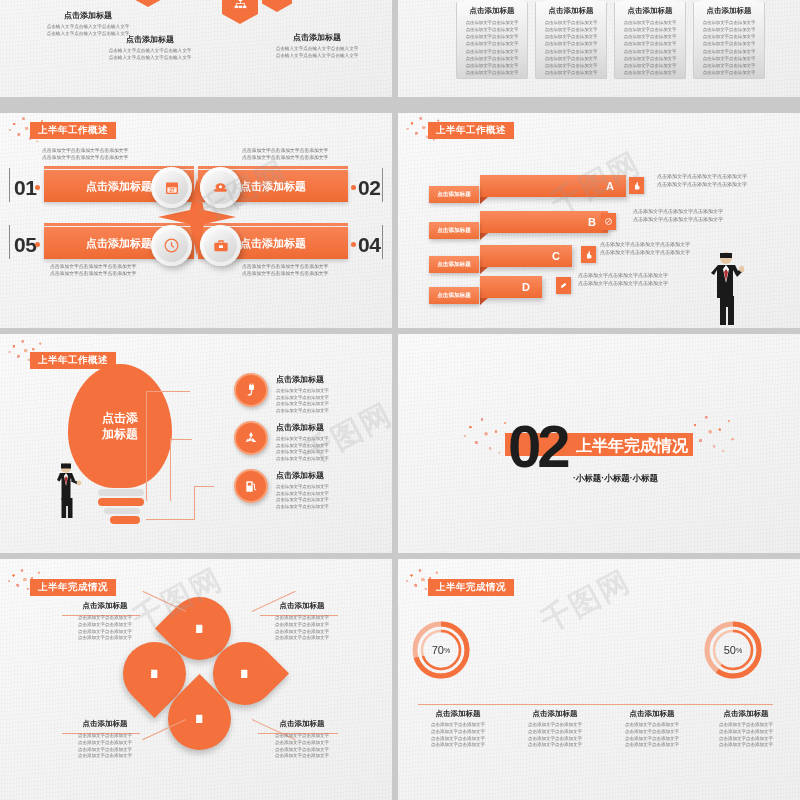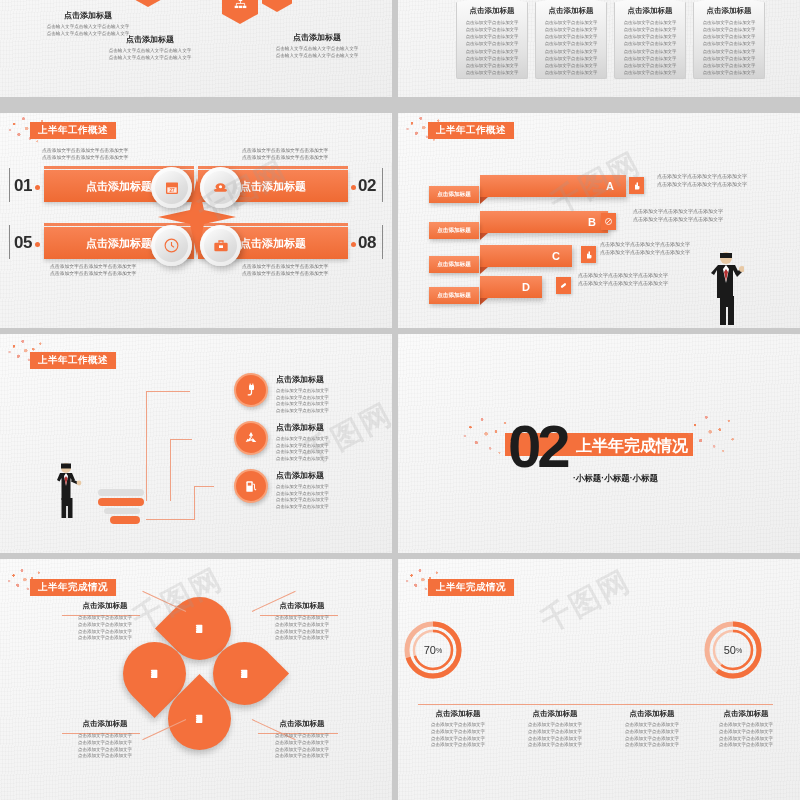--- a/index.html
+++ b/index.html
@@ -87,21 +87,21 @@
     padding:10px 6px 0 6px;
     text-align:center;
   }
   .tablet .t-h { font-size:7.5px; font-weight:bold; color:#333; margin-bottom:3px; }
   .tablet .t-b { font-size:4.4px; color:#707070; line-height:1.62; }
 
   
   .numbar { position:absolute; height:32px; background:linear-gradient(180deg,#f88354,#ef6a33); box-shadow:0 2px 4px rgba(0,0,0,.18);
             display:flex; align-items:center; color:#fff; font-weight:bold; font-size:11px; }
   .numbar .topline { position:absolute; left:0; right:0; top:-4px; height:3px; background:#f4703c; opacity:.85; }
-  .bignum { position:absolute; font-size:17px; font-weight:bold; color:#2e2e2e; letter-spacing:-.5px; }
+  .bignum { position:absolute; font-size:21px; font-weight:bold; color:#2e2e2e; letter-spacing:-.5px; }
   .tick { position:absolute; width:1px; background:#8a8a8a; }
   .dot { position:absolute; width:5px; height:5px; border-radius:50%; background:#f4703c; }
   .circbtn {
     position:absolute; border-radius:50%;
     background:linear-gradient(145deg,#fdfdfd 10%,#e0e0e0 60%,#cfcfcf);
     box-shadow:2px 3px 6px rgba(0,0,0,.25), inset 0 0 0 4px rgba(255,255,255,.55);
     display:flex; align-items:center; justify-content:center;
   }
   .star4 {
     position:absolute; background:#f4703c;
@@ -215,21 +215,21 @@
     <div class="wm" style="left:195px;top:58px;">千图网</div>
 
     <div class="tick" style="left:9px;top:55px;height:34px;"></div>
     <div class="tick" style="left:9px;top:112px;height:34px;"></div>
     <div class="tick" style="left:382px;top:55px;height:34px;"></div>
     <div class="tick" style="left:382px;top:112px;height:34px;"></div>
 
     <div class="bignum" style="left:14px;top:63px;">01</div>
     <div class="bignum" style="left:358px;top:63px;">02</div>
     <div class="bignum" style="left:14px;top:120px;">05</div>
-    <div class="bignum" style="left:358px;top:120px;">08</div>
+    <div class="bignum" style="left:358px;top:120px;">04</div>
 
     <div class="dot" style="left:35px;top:72px;"></div>
     <div class="dot" style="left:351px;top:72px;"></div>
     <div class="dot" style="left:35px;top:129px;"></div>
     <div class="dot" style="left:351px;top:129px;"></div>
 
     <div class="numbar" style="left:44px;top:57px;width:150px;justify-content:center;">
       <div class="topline"></div>
       <span>点击添加标题</span>
     </div>
@@ -367,20 +367,24 @@
       <path d="M31 24l7-5 2 2-7 7z" fill="#1a1a1a"></path>
       <circle cx="38" cy="20" r="3" fill="#e8c9a5"></circle>
     </svg>
   </div>
 
   <div class="slide s-r2 s-c0">
     <div class="blossom" style="left:6px;top:4px;width:44px;height:28px;"></div>
     <div class="badge" style="left:30px;top:18px;">上半年工作概述</div>
     <div class="wm" style="left:300px;top:80px;">千图网</div>
 
+    <div class="bulb-glass" style="left:68px;top:30px;width:104px;height:124px;">
+      <div style="color:#fff;font-weight:bold;font-size:12px;line-height:1.35;white-space:pre-line;">点击添
+加标题</div>
+    </div>
     <div class="bulb-ring gray" style="left:98px;top:155px;width:46px;height:7px;"></div>
     <div class="bulb-ring" style="left:98px;top:164px;width:46px;height:8px;"></div>
     <div class="bulb-ring gray" style="left:104px;top:174px;width:36px;height:6px;"></div>
     <div class="bulb-ring" style="left:110px;top:182px;width:30px;height:8px;"></div>
 
     <div class="conn" style="left:146px;top:57px;width:44px;height:1px;border-top:1px solid #f0a184;"></div>
     <div class="conn" style="left:146px;top:57px;width:1px;height:110px;border-left:1px solid #f0a184;"></div>
     <div class="conn" style="left:170px;top:105px;width:22px;height:1px;border-top:1px solid #f0a184;"></div>
     <div class="conn" style="left:170px;top:105px;width:1px;height:62px;border-left:1px solid #f0a184;"></div>
     <div class="conn" style="left:146px;top:185px;width:48px;height:1px;border-top:1px solid #f0a184;"></div>
@@ -529,21 +533,21 @@
 点击添加文字点击添加文字
 点击添加文字点击添加文字</div>
     </div>
   </div>
 
   <div class="slide s-r3 s-c1">
     <div class="blossom" style="left:6px;top:8px;width:42px;height:28px;"></div>
     <div class="badge" style="left:30px;top:20px;">上半年完成情况</div>
     <div class="wm" style="left:140px;top:22px;">千图网</div>
 
-    <div class="donut" style="left:4px;top:60px;">
+    <div class="donut" style="left:12px;top:60px;">
       <svg width="62" height="62" viewBox="0 0 62 62">
         <circle cx="31" cy="31" r="26" fill="none" stroke="#f6b296" stroke-width="5"></circle>
         <circle cx="31" cy="31" r="26" fill="none" stroke="#f4703c" stroke-width="5" stroke-dasharray="114 49" transform="rotate(-90 31 31)"></circle>
         <circle cx="31" cy="31" r="19" fill="none" stroke="#f8c4ad" stroke-width="2.5"></circle>
         <circle cx="31" cy="31" r="19" fill="none" stroke="#f4703c" stroke-width="2.5" stroke-dasharray="83 36" transform="rotate(-90 31 31)"></circle>
       </svg>
       <div class="pct">
           <span>70</span>
           <small>%</small>
         </div>

